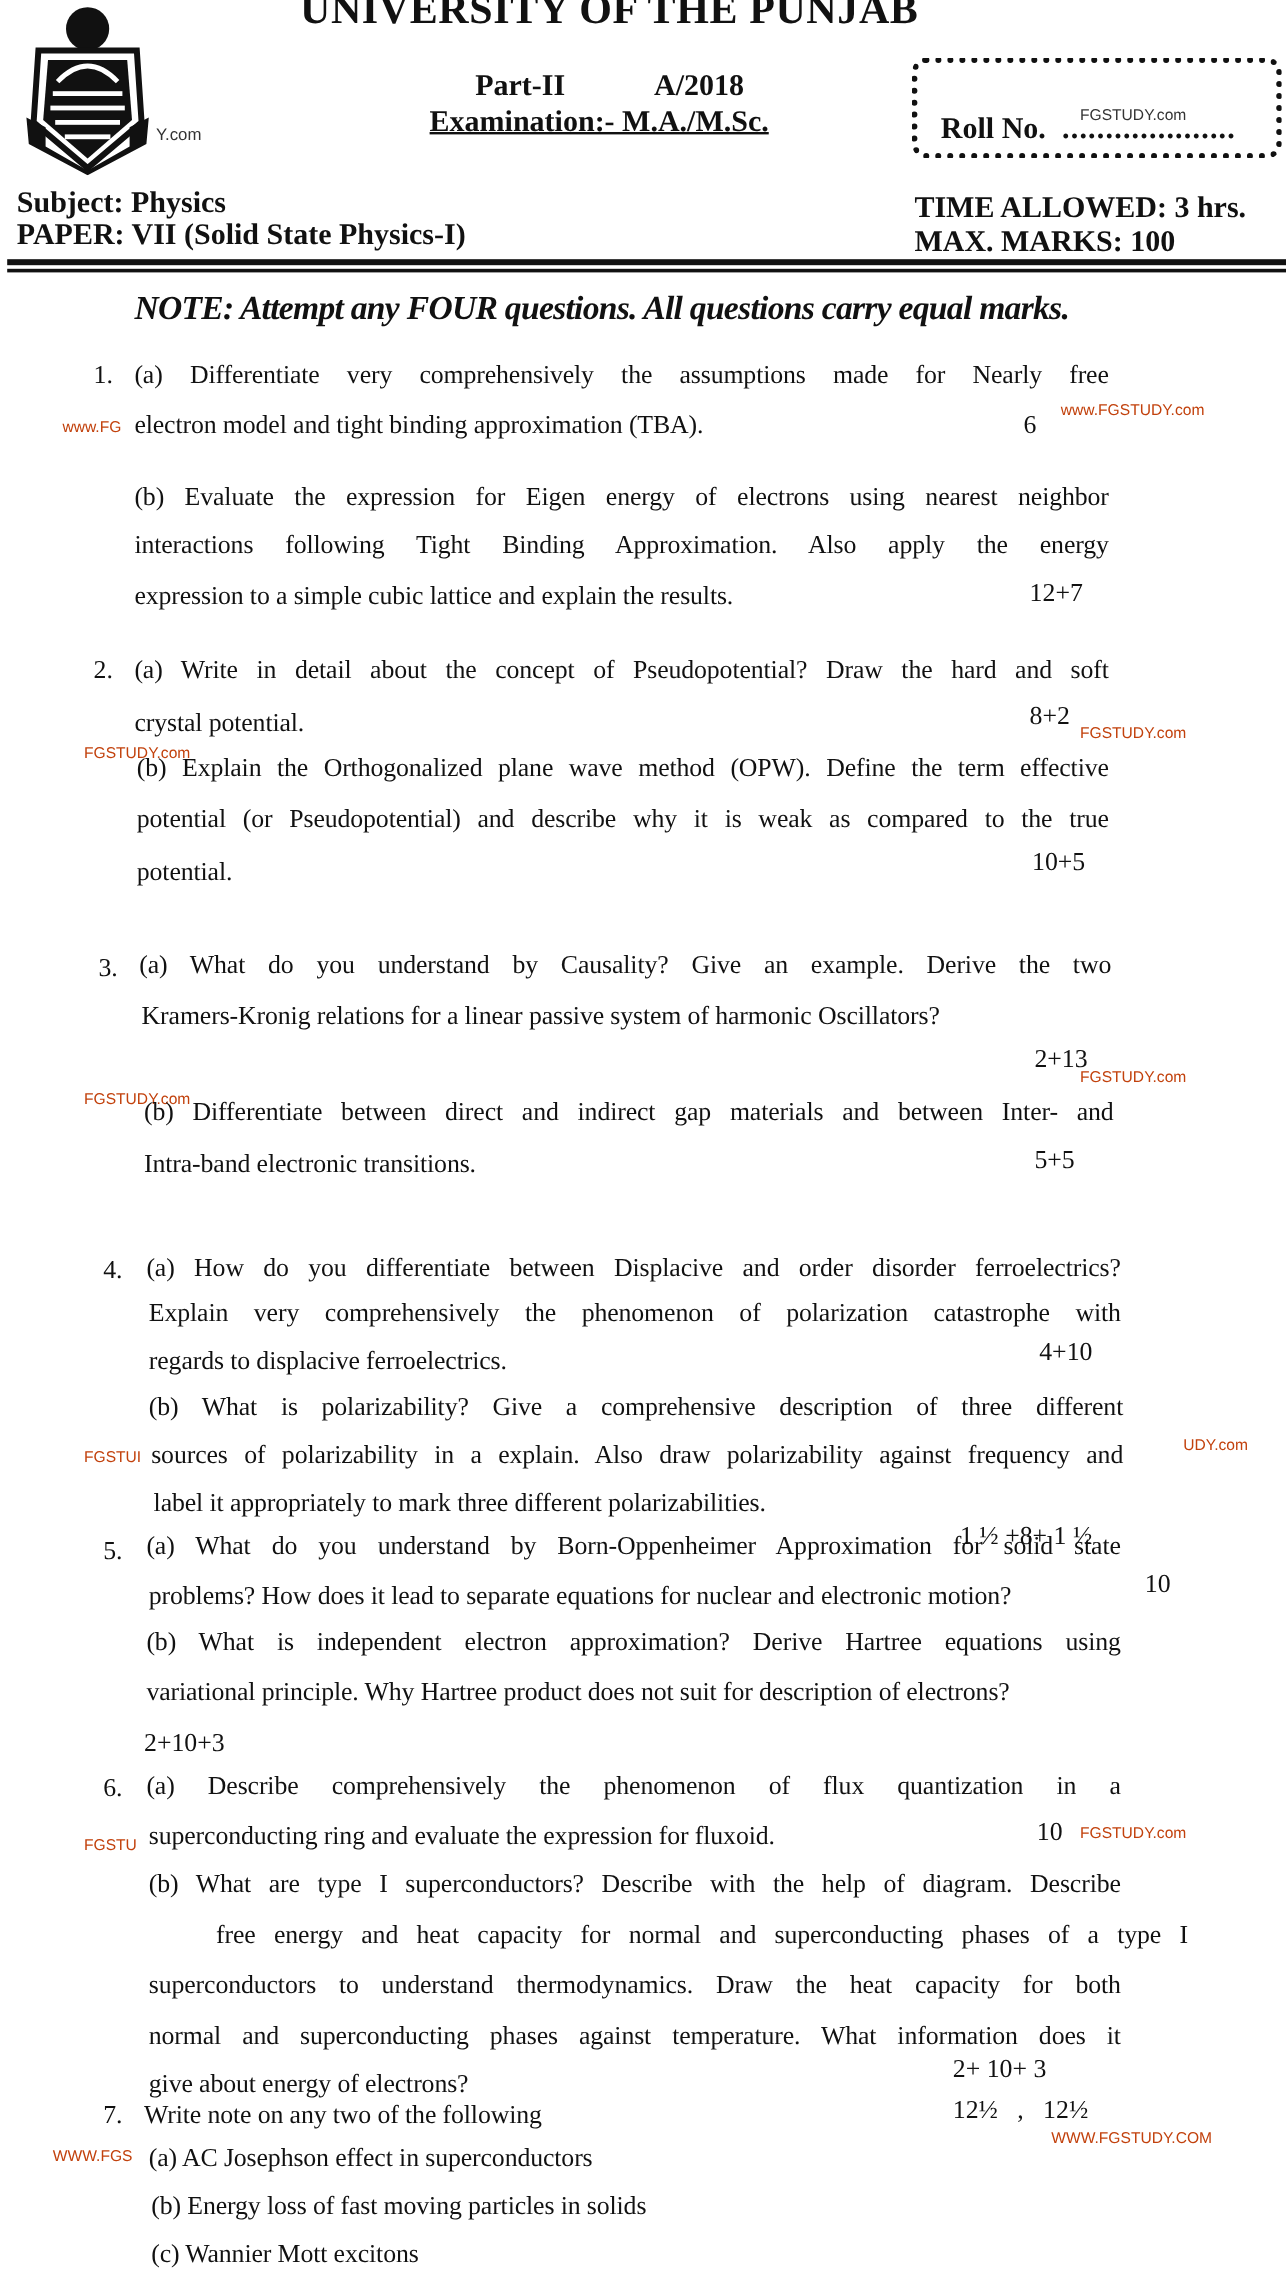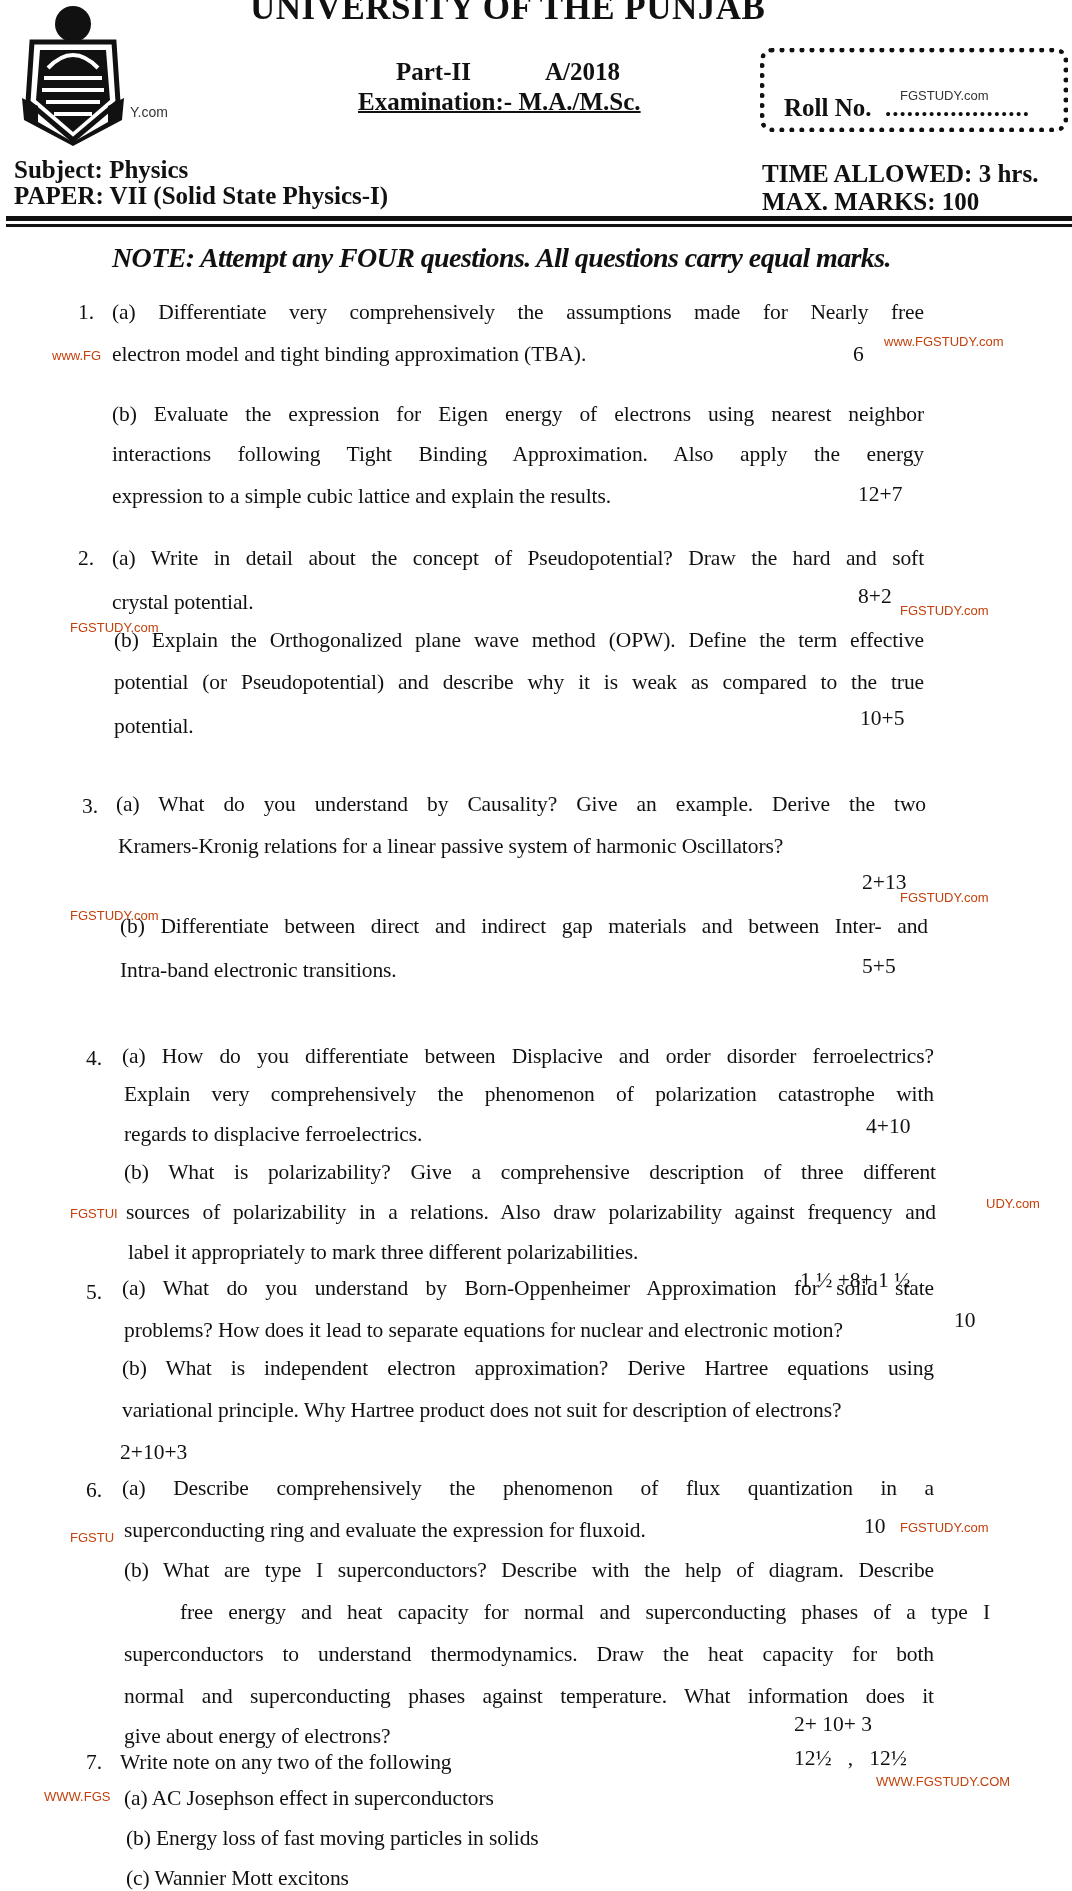--- a/index.html
+++ b/index.html
@@ -111,21 +111,21 @@
 <div class="abs mk" style="left:862px; top:954px;">5+5</div>
 
 <div class="abs line" style="left:86px; top:1046px;">4.</div>
 <div class="abs line justify" style="left:122px; top:1044px; width:812px;">(a) How do you differentiate between Displacive and order disorder ferroelectrics?</div>
 <div class="abs line justify" style="left:124px; top:1082px; width:810px;">Explain very comprehensively the phenomenon of polarization catastrophe with</div>
 <div class="abs line" style="left:124px; top:1122px;">regards to displacive ferroelectrics.</div>
 <div class="abs mk" style="left:866px; top:1114px;">4+10</div>
 
 <div class="abs line justify" style="left:124px; top:1160px; width:812px;">(b) What is polarizability? Give a comprehensive description of three different</div>
 <div class="abs wm" style="left:70px; top:1206px;">FGSTUI</div>
-<div class="abs line justify" style="left:126px; top:1200px; width:810px;">sources of polarizability in a relations. Also draw polarizability against frequency and</div>
+<div class="abs line justify" style="left:126px; top:1200px; width:810px;">sources of polarizability in a explain. Also draw polarizability against frequency and</div>
 <div class="abs wm" style="left:940px; top:1196px;margin-left:46px;">UDY.com</div>
 <div class="abs line" style="left:128px; top:1240px;text-align:right;">label it appropriately to mark three different polarizabilities.</div>
 <div class="abs mk" style="left:800px; top:1236px;margin-top:32px;">1 ½ +8+ 1 ½</div>
 
 <div class="abs line" style="left:86px; top:1280px;">5.</div>
 <div class="abs line justify" style="left:122px; top:1276px; width:812px;">(a) What do you understand by Born-Oppenheimer Approximation for solid state</div>
 <div class="abs line" style="left:124px; top:1318px;">problems? How does it lead to separate equations for nuclear and electronic motion?</div>
 <div class="abs mk" style="left:954px; top:1308px;">10</div>
 
 <div class="abs line justify" style="left:122px; top:1356px; width:812px;">(b) What is independent electron approximation? Derive Hartree equations using</div>

